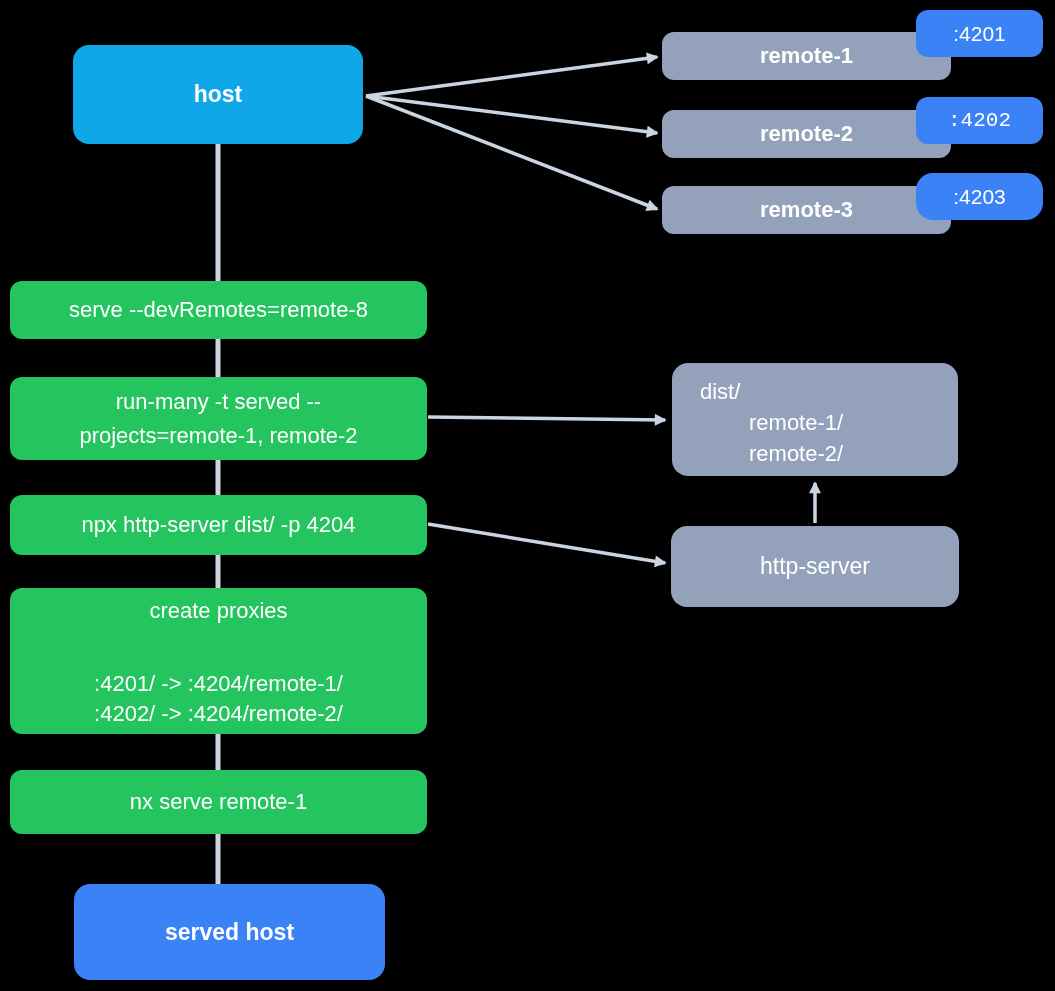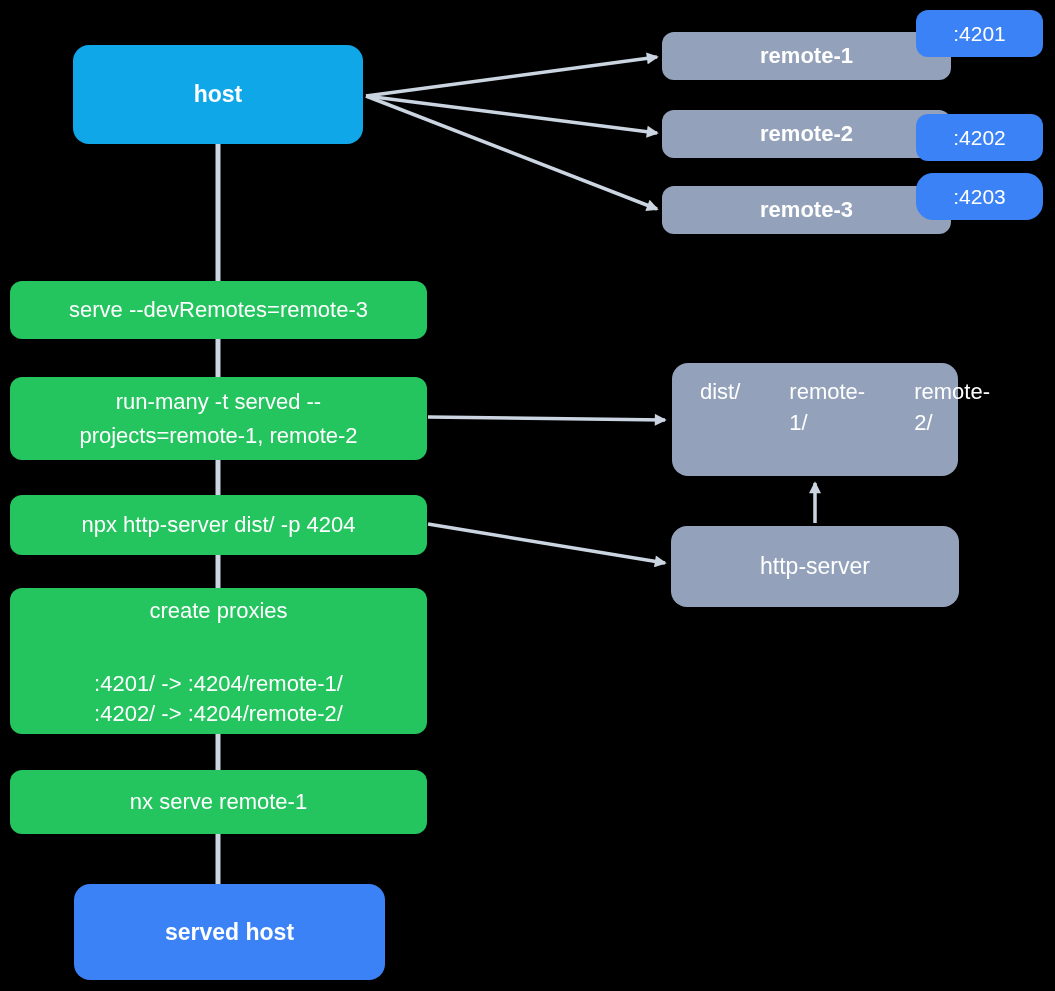--- a/index.html
+++ b/index.html
@@ -60,21 +60,21 @@
   .remote-2 { top: 110px; }
   .remote-3 { top: 186px; }
   .port-badge {
     left: 916px; width: 127px; height: 47px;
     background: var(--badge-fill);
     border-radius: 12px;
     font-weight: 500; font-size: 21px;
     z-index: 2;
   }
   .badge-1 { top: 10px; }
-  .badge-2 { top: 114px; }
+  .badge-2 { top: 97px; font-family: Liberation Mono, monospace; }
   .badge-3 { top: 173px; border-radius: 17px; }
   .step-box {
     left: 10px; width: 417px;
     background: var(--step-fill);
     border-radius: 12px;
     font-size: 22px; font-weight: 400;
     flex-direction: column;
     line-height: 34px;
   }
   .step-1 { top: 281px; height: 58px; }
@@ -83,20 +83,21 @@
   .step-4 { top: 588px; height: 146px; }
   .step-5 { top: 770px; height: 64px; }
   .proxy-mapping { line-height: 30px; }
   .proxy-mapping-first { margin-top: 41px; }
   .dist-box {
     left: 672px; top: 363px; width: 286px; height: 113px;
     background: var(--remote-fill);
     border-radius: 16px;
     align-items: flex-start;
     justify-content: flex-start;
+    flex-direction: column;
     text-align: left;
     padding: 13px 0 1px 28px;
     font-size: 22px; line-height: 31px;
   }
   .dist-child { margin-left: 49px; }
   .http-server-box {
     left: 671px; top: 526px; width: 288px; height: 81px;
     background: var(--remote-fill);
     border-radius: 16px;
     font-weight: 400; font-size: 23px;
@@ -140,21 +141,21 @@
     <span>:4201</span>
   </div>
   <div class="box port-badge badge-2">
     <span>:4202</span>
   </div>
   <div class="box port-badge badge-3">
     <span>:4203</span>
   </div>
 
   <div class="box step-box step-1">
-    <span>serve --devRemotes=remote-3</span>
+    <span>serve --devRemotes=remote-8</span>
   </div>
 
   <div class="box step-box step-2">
     <span>run-many -t served --</span>
     <span>projects=remote-1, remote-2</span>
   </div>
 
   <div class="box step-box step-3">
     <span>npx http-server dist/ -p 4204</span>
   </div>

